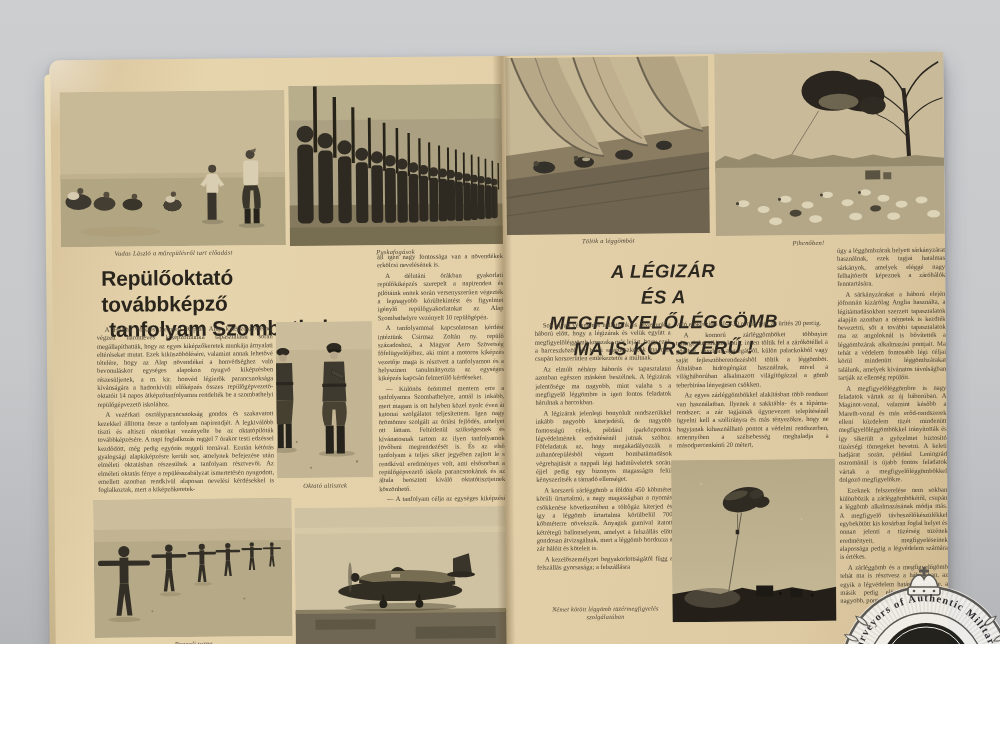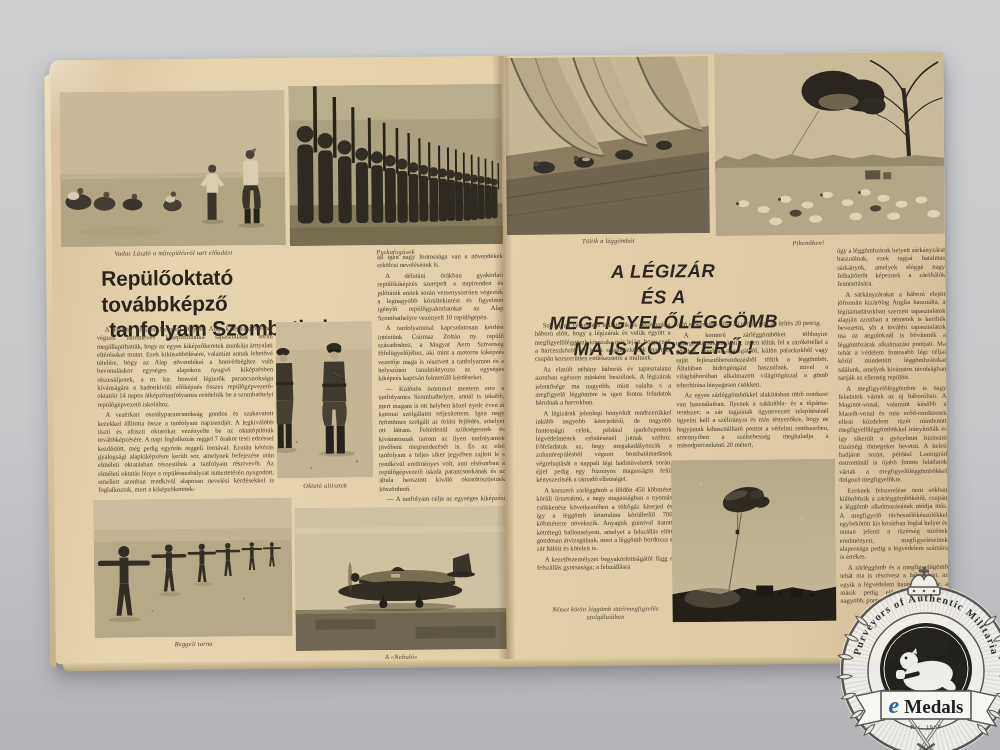--- a/index.html
+++ b/index.html
@@ -1,16 +1,16 @@
 <!DOCTYPE html>
 <html><head>
 <meta charset="utf-8">
 <style>
   html,body{margin:0;padding:0;}
-  #canvas{position:relative;width:1000px;height:750px;overflow:hidden;
+  #canvas{position:relative;width:1000px;height:644px;overflow:hidden;
           background:linear-gradient(180deg,#cdced0 0%,#c7c8ca 55%,#b4b5b8 100%);
           font-family:"Liberation Serif",serif;}
   .magazine{position:absolute;left:52px;top:56px;width:894px;height:604px;
             transform:rotate(-0.55deg);
             background:linear-gradient(100deg,#d7c29a 0%,#e6d4ad 16%,#e3d0a9 50%,#ddc9a2 84%,#d0bb92 100%);
             border-radius:10px 5px 5px 6px;
             box-shadow:0 14px 22px rgba(70,72,78,.45),0 3px 6px rgba(70,72,78,.30);}
   .magazine::before{content:"";position:absolute;inset:0;border-radius:inherit;pointer-events:none;
             background:radial-gradient(circle at 0 0,rgba(255,255,255,.45),rgba(255,255,255,0) 70px);}
   .magazine::after{content:"";position:absolute;left:8px;right:12px;bottom:-7px;height:8px;

